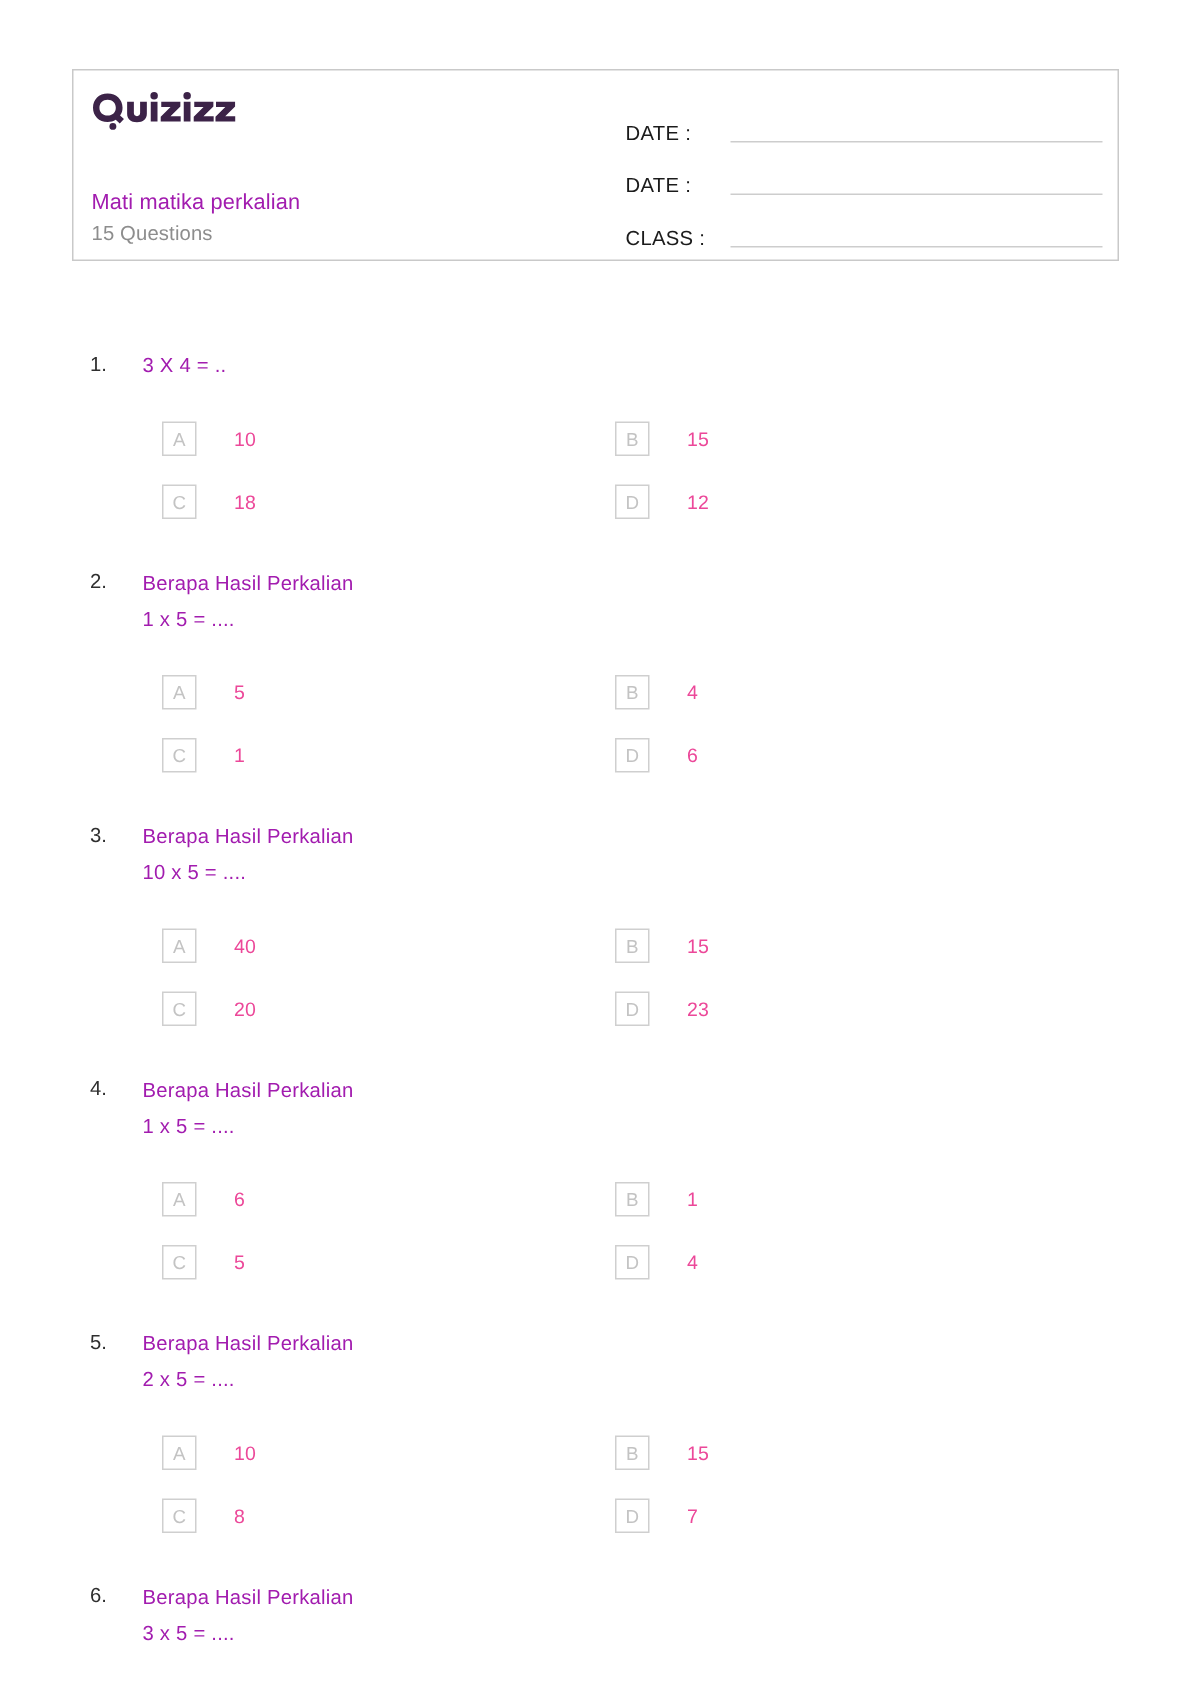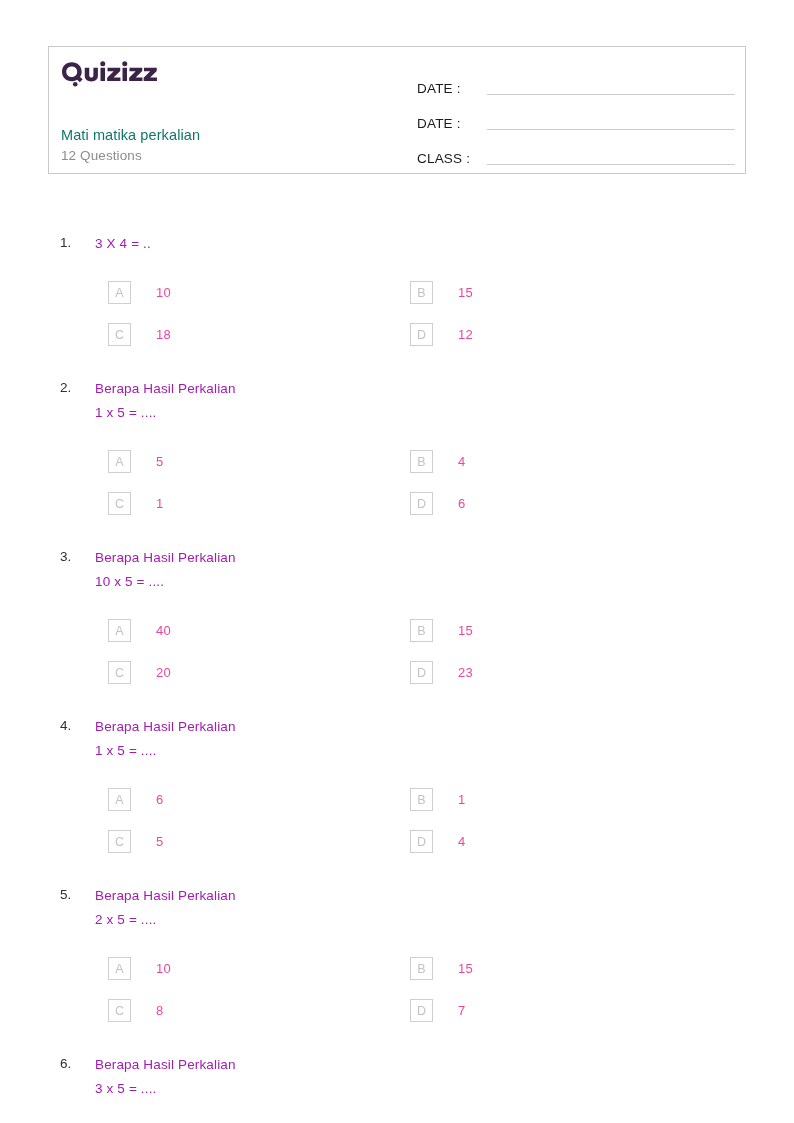--- a/index.html
+++ b/index.html
@@ -44,21 +44,21 @@
     align-items: center;
   }
   .brand svg { display: block; }
 
   .quiz-title {
     position: absolute;
     left: 12px;
     top: 79px;
     font-size: 14.5px;
     line-height: 19px;
-    color: #0f766e;
+    color: #a21caf;
     letter-spacing: 0.1px;
     white-space: nowrap;
   }
   .quiz-subtitle {
     position: absolute;
     left: 12px;
     top: 100px;
     font-size: 13.5px;
     line-height: 18px;
     color: #8d8d8d;
@@ -197,21 +197,21 @@
           <circle cx="127.5" cy="5.5" r="5"></circle>
 
           <path d="M137 13.5h25.5v6.6L149.3 33h13.6v7.1h-26.6v-6.6l13.1-12.9H137v-7.1z"></path>
 
           <path d="M166 13.5h25.5v6.6L178.3 33h13.6v7.1h-26.6v-6.6l13.1-12.9H166v-7.1z"></path>
         </g>
       </svg>
     </div>
 
     <div class="quiz-title">Mati matika perkalian</div>
-    <div class="quiz-subtitle">12 Questions</div>
+    <div class="quiz-subtitle">15 Questions</div>
 
     <div class="fields">
       <div class="field-row name">
         <span class="field-label">DATE :</span>
         <span class="field-line"></span>
       </div>
       <div class="field-row date">
         <span class="field-label">DATE  :</span>
         <span class="field-line"></span>
       </div>

